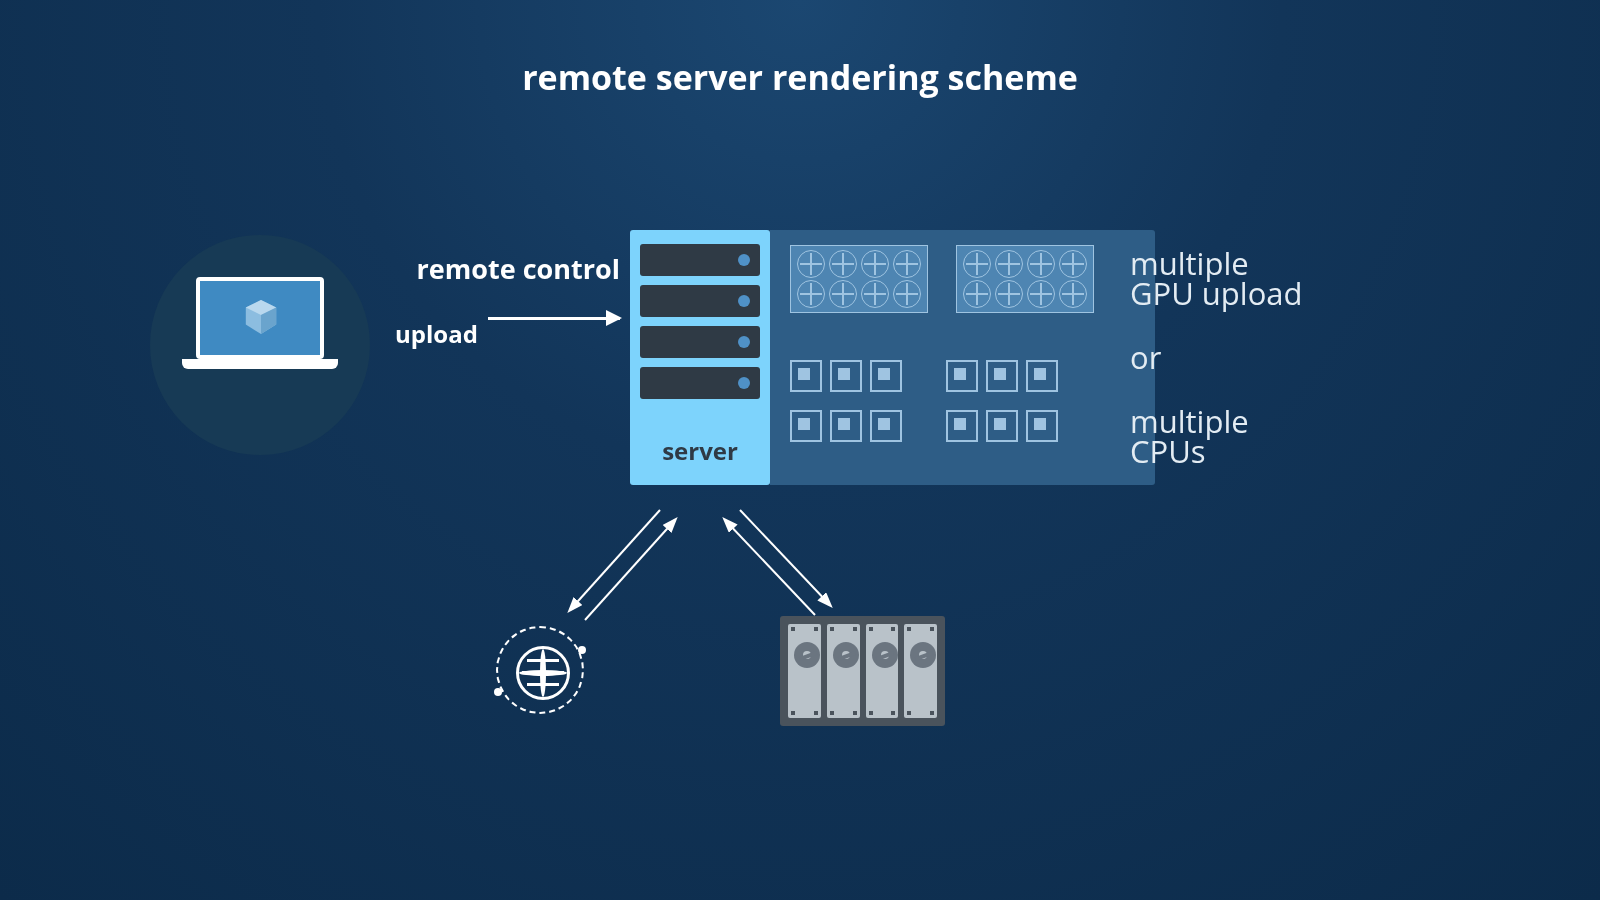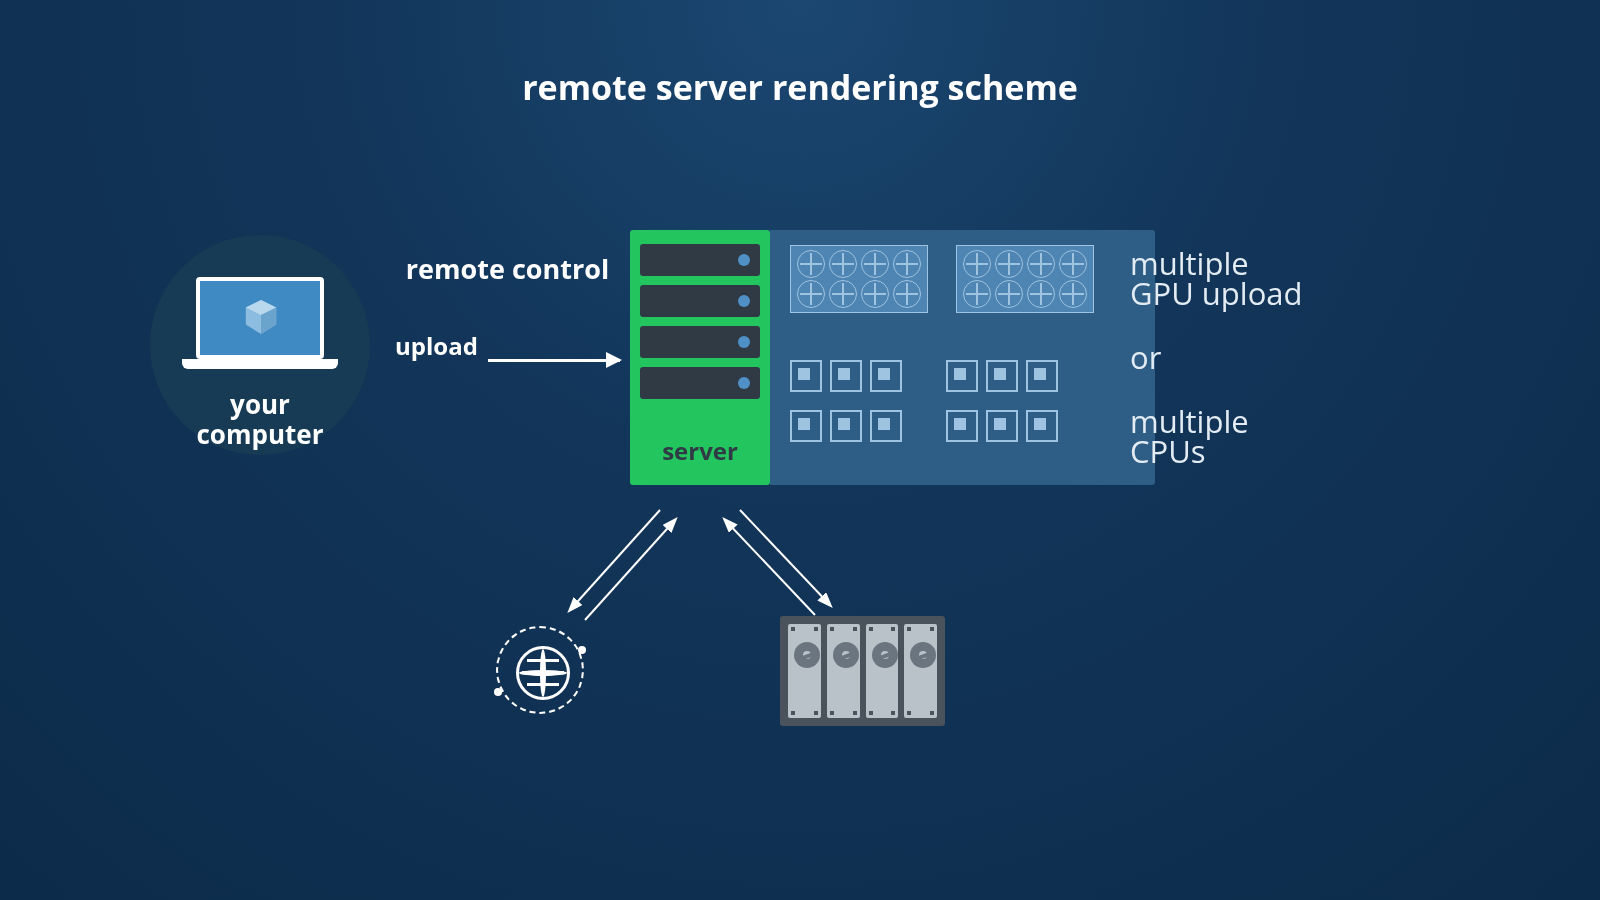--- a/index.html
+++ b/index.html
@@ -1,43 +1,43 @@
 <!DOCTYPE html>
 <html><head>
 <meta charset="utf-8">
 <style>
   html,body{margin:0;padding:0;width:1600px;height:900px;overflow:hidden;font-family:"Open Sans","Helvetica Neue",Arial,sans-serif;background:radial-gradient(circle at 50% 0%, #1b4771 0%, #123559 40%, #0c2b4a 100%);color:#fff}
   .stage{position:relative;width:1600px;height:900px}
-  .title{position:absolute;top:64px;left:0;right:0;text-align:center;font-weight:700;font-size:34px;color:#fff}
+  .title{position:absolute;top:54px;left:0;right:0;text-align:center;font-weight:700;font-size:34px;color:#fff}
 
   
   .laptop-wrap{position:absolute;left:150px;top:235px;width:220px;height:240px}
   .disc{width:220px;height:220px;border-radius:50%;background:#173a55}
   .laptop{position:absolute;left:46px;top:42px;width:128px;height:95px}
   .screen{width:128px;height:82px;border:4px solid #fff;border-radius:4px;background:#3f8ac2;box-sizing:border-box;position:relative}
   .cube{position:absolute;left:42px;top:17px;width:38px;height:38px}
   .base{position:absolute;left:-14px;top:82px;width:156px;height:10px;background:#fff;border-radius:0 0 6px 6px}
   .lap-label{text-align:center;font-weight:700;font-size:26px;line-height:30px;color:#fff;margin-top:4px}
 
   
   .arrows{position:absolute;left:395px;top:250px;width:225px}
-  .remote{font-weight:700;font-size:27px;color:#fff;text-align:center;margin-bottom:42px}
-  .arrow-row{display:flex;align-items:flex-end;gap:10px}
+  .remote{font-weight:700;font-size:27px;color:#fff;text-align:right;margin-bottom:30px}
+  .arrow-row{display:flex;align-items:flex-start;gap:10px}
   .arrow-lbl{font-weight:700;font-size:24px}
   .upload{color:#fff}
   .download{color:#74a4c9}
   .arrow-line{position:relative;flex:1;height:3px}
   .al-white{background:#fff}
   .al-blue{background:#74a4c9}
   .tri{position:absolute;width:0;height:0;border-style:solid}
   .tri-right-white{right:-2px;top:-7px;border-width:8px 0 8px 16px;border-color:transparent transparent transparent #fff}
   .tri-left-blue{left:-2px;top:-7px;border-width:8px 16px 8px 0;border-color:transparent #74a4c9 transparent transparent}
 
   
-  .server{position:absolute;left:630px;top:230px;width:140px;height:255px;background:#22c55e;border-radius:3px}
+  .server{position:absolute;left:630px;top:230px;width:140px;height:255px;background:#7dd3fc;border-radius:3px}
   .slot{margin:9px 10px 0;height:32px;background:#2f3a45;border-radius:3px;position:relative}
   .slot:first-child{margin-top:14px}
   .led{position:absolute;right:10px;top:10px;width:12px;height:12px;background:#4f91c7;border-radius:50%}
   .server-lbl{position:absolute;bottom:18px;left:0;right:0;text-align:center;font-weight:700;font-size:24px;color:#2f3a45}
 
   
   .panel{position:absolute;left:770px;top:230px;width:385px;height:255px;background:#2e5d86;border-radius:0 3px 3px 0}
   .gpu-row{position:absolute;top:15px;left:20px;display:flex;gap:28px}
   .gpu{width:136px;height:66px;border:1px solid #9fc4e1;background:#4e85b2;position:relative}
   .fan{position:absolute;width:26px;height:26px;border:1px solid #9fc4e1;border-radius:50%}
@@ -84,24 +84,20 @@
     <div class="laptop">
       <div class="screen">
         <svg class="cube" viewBox="0 0 40 40">
           <polygon points="20,2 36,10 36,28 20,38 4,28 4,10" fill="#8cbde0"></polygon>
           <polygon points="20,2 36,10 20,18 4,10" fill="#b9d8ee"></polygon>
           <polygon points="20,18 36,10 36,28 20,38" fill="#6aa4cd"></polygon>
         </svg>
       </div>
       <div class="base"></div>
     </div>
-    <div class="lap-label" style="position:absolute;top:150px;width:100%">
-      <span>your</span><br>
-      <span>computer</span>
-    </div>
   </div>
 
   <div class="arrows">
     <div class="remote">remote control</div>
     <div class="arrow-row" style="margin-bottom:10px">
       <div class="arrow-lbl upload">upload</div>
       <div class="arrow-line al-white" style="width:120px">
         <div class="tri tri-right-white"></div>
       </div>
     </div>

